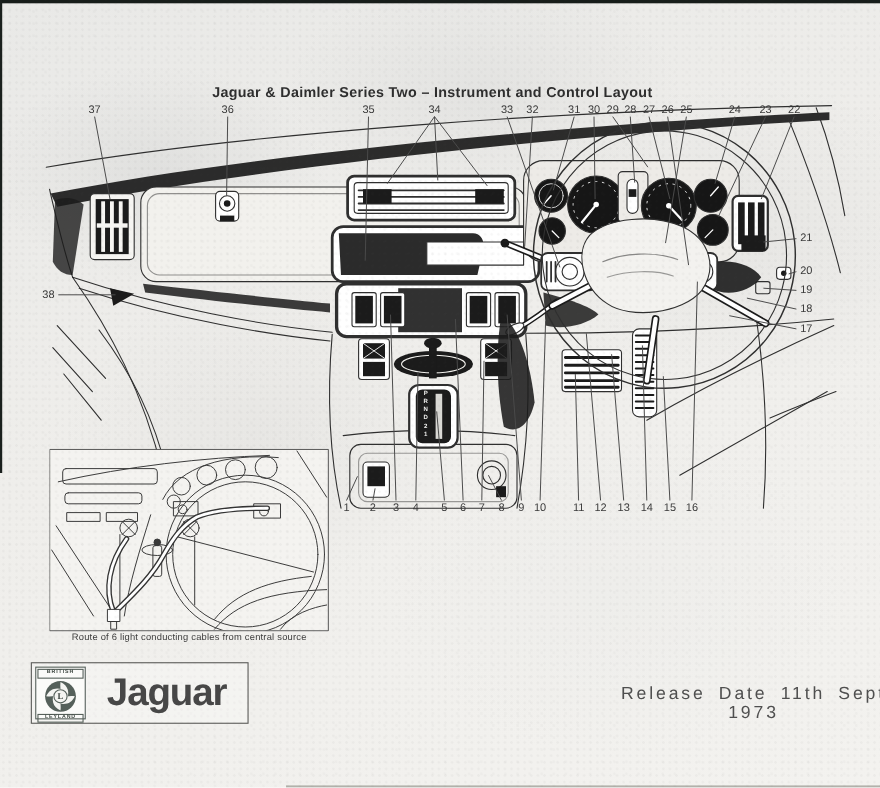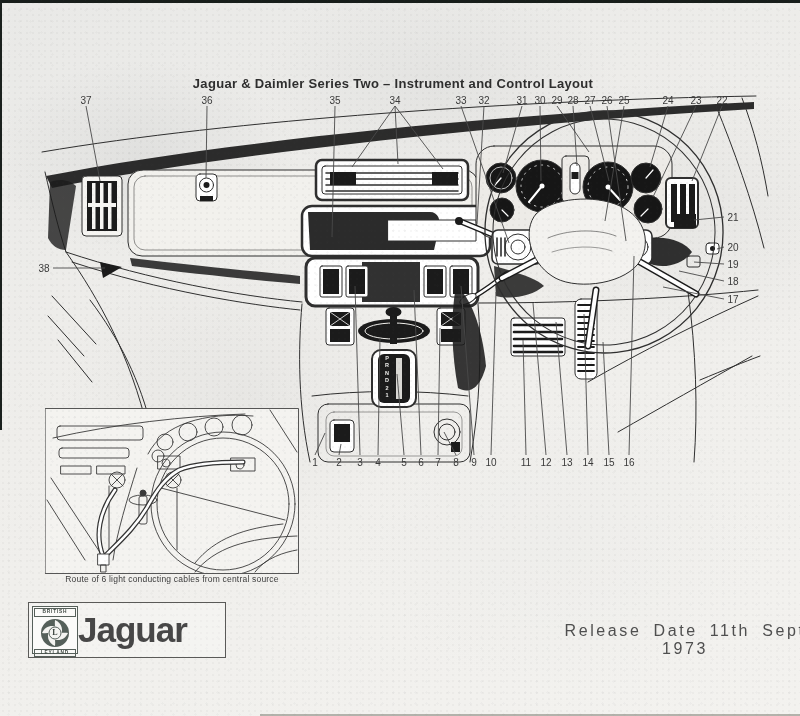--- a/index.html
+++ b/index.html
@@ -36,21 +36,21 @@
   .inset-caption{position:absolute;left:45px;top:574px;width:254px;text-align:center;
        font-size:8.5px;color:#3c3c3c;letter-spacing:.2px;}
 
   .logo-box{position:absolute;left:28px;top:602px;width:196px;height:54px;
        border:1.5px solid #5a5a58;display:flex;align-items:center;background:rgba(255,255,255,.25);}
   .bl-badge{width:44px;height:46px;margin-left:3px;border:1px solid #56605a;display:flex;flex-direction:column;background:#fbfbf9;}
   .bl-top,.bl-bottom{font-size:4.8px;letter-spacing:.8px;text-align:center;color:#414a44;
        border:1px solid #56605a;margin:1px;line-height:6.5px;font-weight:bold;}
   .bl-emblem{flex:1;display:flex;align-items:center;justify-content:center;position:relative;}
   .bl-letter{position:absolute;font-family:"Liberation Serif",serif;font-size:8px;font-weight:bold;color:#39423c;}
-  .jaguar-wordmark{flex:1;text-align:left;font-size:35px;font-weight:bold;color:#474747;letter-spacing:-1px;}
+  .jaguar-wordmark{flex:1;text-align:center;font-size:35px;font-weight:bold;color:#474747;letter-spacing:-1px;}
 
   .release-date{position:absolute;left:560px;top:622px;width:250px;text-align:center;
        font-size:16px;color:#4f4f4f;letter-spacing:2.6px;word-spacing:5px;}
 </style>
 </head>
 <body>
 
 <div class="blotch"></div>
 <div class="edge-top"></div>
 <div class="edge-left"></div>

